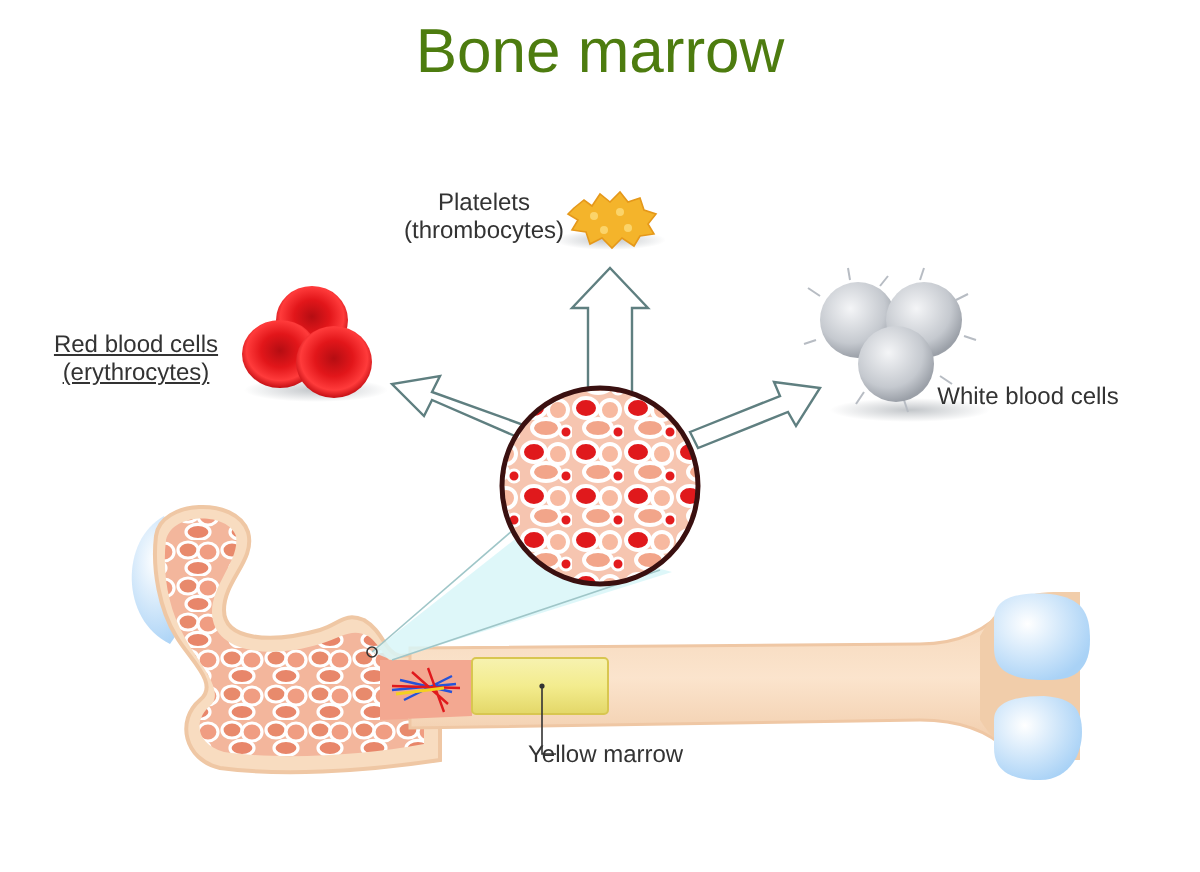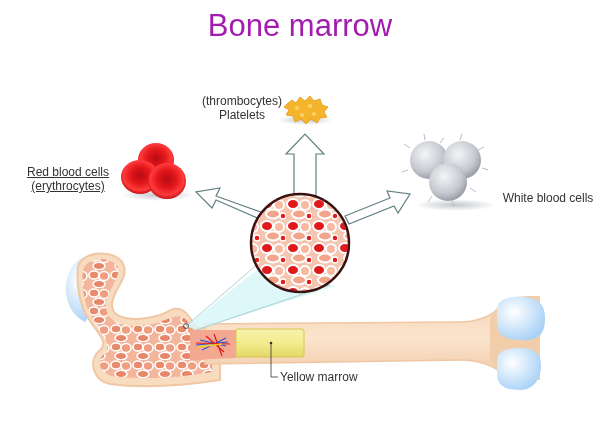--- a/index.html
+++ b/index.html
@@ -1,18 +1,18 @@
 <!DOCTYPE html>
 <html><head>
 <meta charset="utf-8">
 <style>
   html,body{margin:0;padding:0;background:#ffffff;}
   body{width:600px;height:436px;overflow:hidden;position:relative;font-family:"Liberation Sans",sans-serif;color:#222;}
   #stage{position:absolute;left:0;top:0;width:600px;height:436px;}
-  .title{position:absolute;left:0;top:8px;width:600px;text-align:center;font-size:31px;color:#a21caf;}
+  .title{position:absolute;left:0;top:8px;width:600px;text-align:center;font-size:31px;color:#4d7c0f;}
   .lbl{position:absolute;font-size:12px;line-height:14px;text-align:center;color:#333;}
   svg{position:absolute;left:0;top:0;}
 </style>
 </head>
 <body>
 
 <div id="stage">
 
   <svg width="600" height="436" viewBox="0 0 600 436">
     <defs>
@@ -142,29 +142,29 @@
       </g>
       <circle cx="429" cy="160" r="19" fill="url(#wbc)"></circle>
       <circle cx="462" cy="160" r="19" fill="url(#wbc)"></circle>
       <circle cx="448" cy="182" r="19" fill="url(#wbc)"></circle>
     </g>
   </svg>
 
   <div class="title">Bone marrow</div>
 
   <div class="lbl" style="left:198px;top:94px;width:88px;">
+    <div>Platelets</div>
     <div>(thrombocytes)</div>
-    <div>Platelets</div>
   </div>
 
   <div class="lbl" style="left:24px;top:165px;width:88px;text-decoration:underline;">
     <div>Red blood cells</div>
     <div>(erythrocytes)</div>
   </div>
 
-  <div class="lbl" style="left:498px;top:191px;width:100px;">
+  <div class="lbl" style="left:464px;top:191px;width:100px;">
     <div>White blood cells</div>
   </div>
 
 
-  <div class="lbl" style="left:280px;top:370px;text-align:right;">Yellow marrow</div>
+  <div class="lbl" style="left:264px;top:370px;text-align:right;">Yellow marrow</div>
 
 </div>
 
 </body></html>

